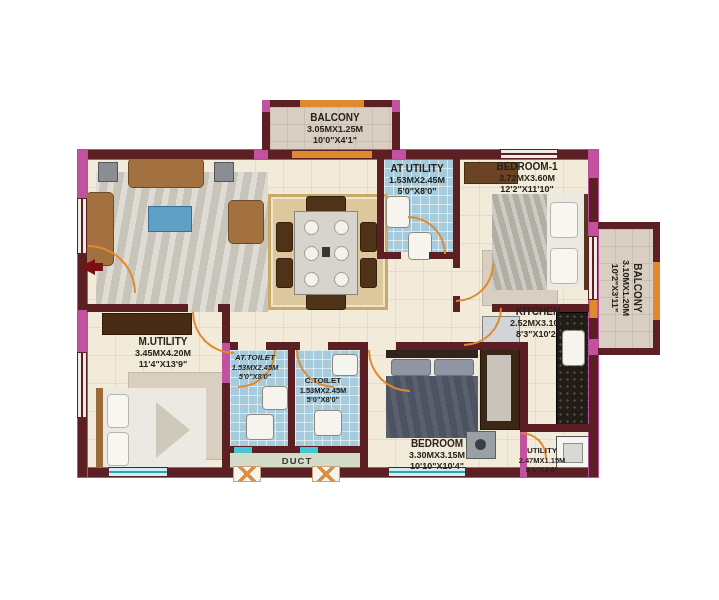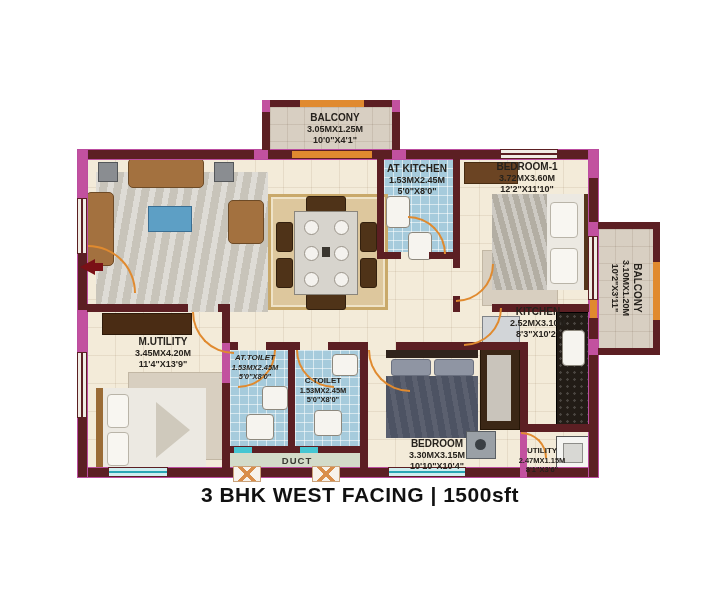--- a/index.html
+++ b/index.html
@@ -235,21 +235,21 @@
   <div class="cyanmark" style="left:234px;top:447px;width:18px;height:6px;"></div>
   <div class="cyanmark" style="left:300px;top:447px;width:18px;height:6px;"></div>
 
   <div class="room-label" style="left:335px;top:112px;">
     <div class="rl-name">BALCONY</div>
     <div class="rl-dim">3.05MX1.25M</div>
     <div class="rl-dim">10'0"X4'1"</div>
   </div>
 
   <div class="room-label" style="left:417px;top:163px;">
-    <div class="rl-name">AT KITCHEN</div>
+    <div class="rl-name">AT UTILITY</div>
     <div class="rl-dim">1.53MX2.45M</div>
     <div class="rl-dim">5'0"X8'0"</div>
   </div>
 
   <div class="room-label" style="left:527px;top:161px;">
     <div class="rl-name">BEDROOM-1</div>
     <div class="rl-dim">3.72MX3.60M</div>
     <div class="rl-dim">12'2"X11'10"</div>
   </div>
 
@@ -292,15 +292,14 @@
   </div>
 
   <div class="room-label small" style="left:542px;top:446px;">
     <div class="rl-name">UTILITY</div>
     <div class="rl-dim">2.47MX1.15M</div>
     <div class="rl-dim">8'1"X3'6"</div>
   </div>
 
   <div class="duct-label" style="left:297px;top:455px;text-align:center;">DUCT</div>
 
-  <div class="plan-title" style="left:360px;top:483px;">3 BHK WEST FACING | 1500sft</div>
 
 </div>
 
 </body></html>

